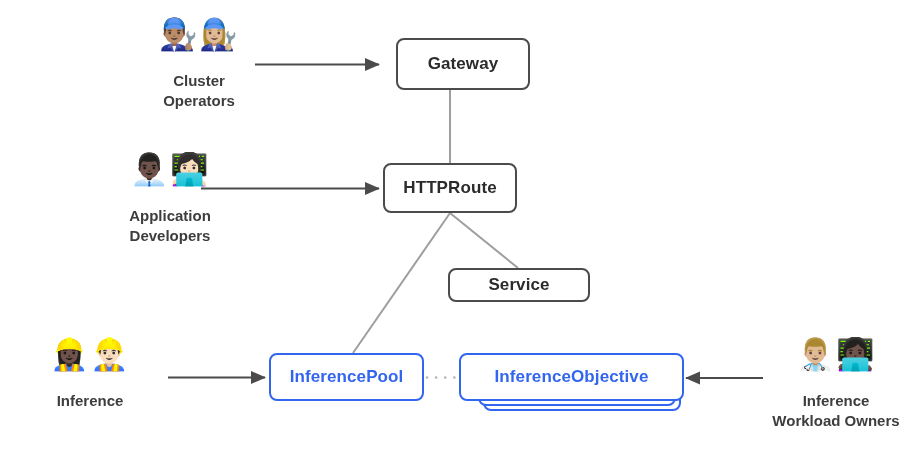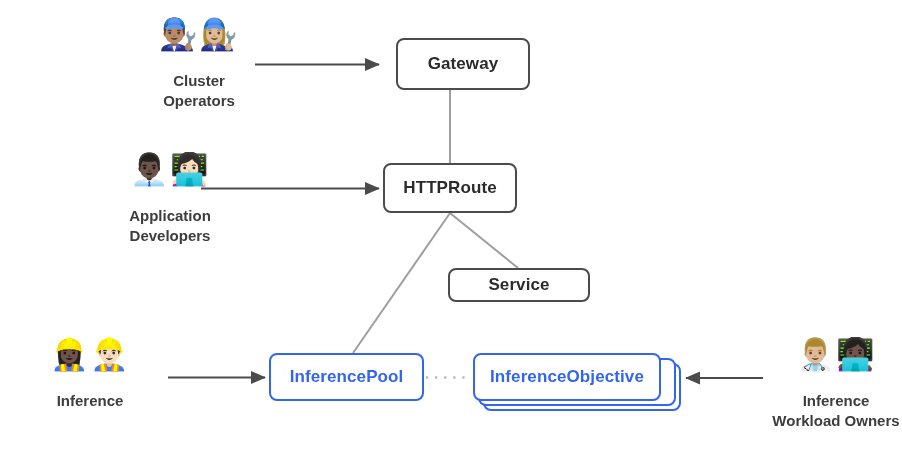--- a/index.html
+++ b/index.html
@@ -125,21 +125,21 @@
   </div>
 
   <div class="node gray" style="left:448px; top:268px; width:142px; height:34px;">
     <span>Service</span>
   </div>
 
   <div class="node blue" style="left:269px; top:353px; width:155px; height:48px;">
     <span>InferencePool</span>
   </div>
 
-  <div class="node blue" style="left:473px; top:353px; width:188px; height:48px;">
+  <div class="node blue" style="left:459px; top:353px; width:225px; height:48px;">
     <span>InferenceObjective</span>
   </div>
 
   <div class="actor" style="left:141px; top:18px; width:116px;">
     <div class="actor-emojis">👨🏽‍🔧👩🏼‍🔧</div>
     <div class="actor-label">
       <div>Cluster</div>
       <div>Operators</div>
     </div>
   </div>

